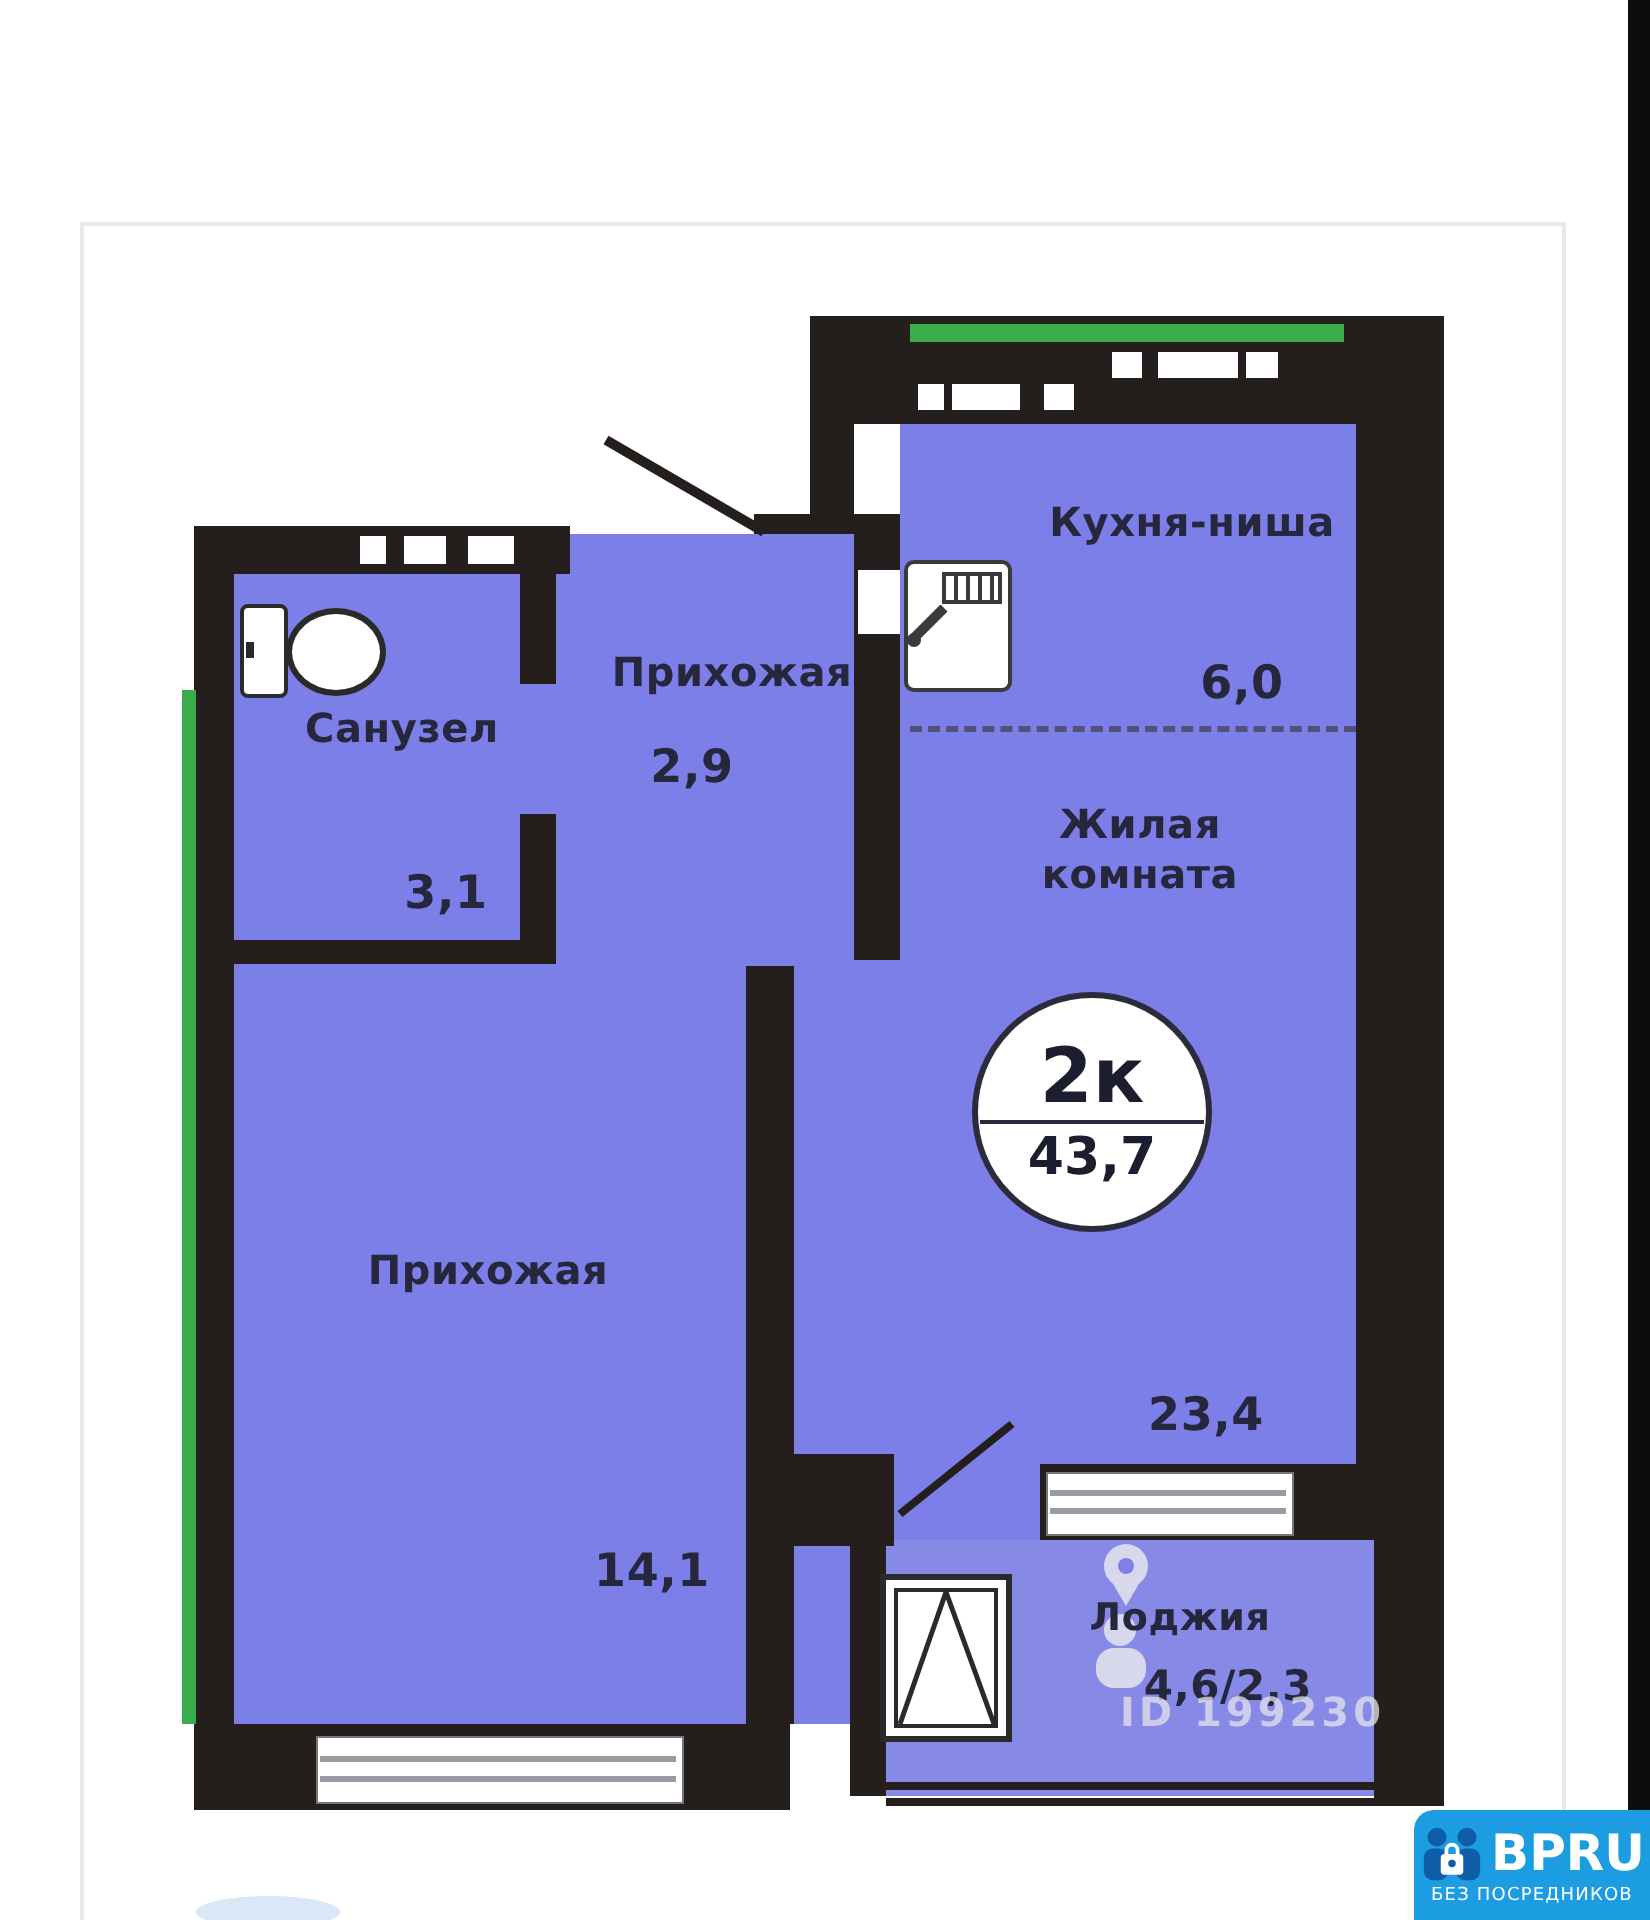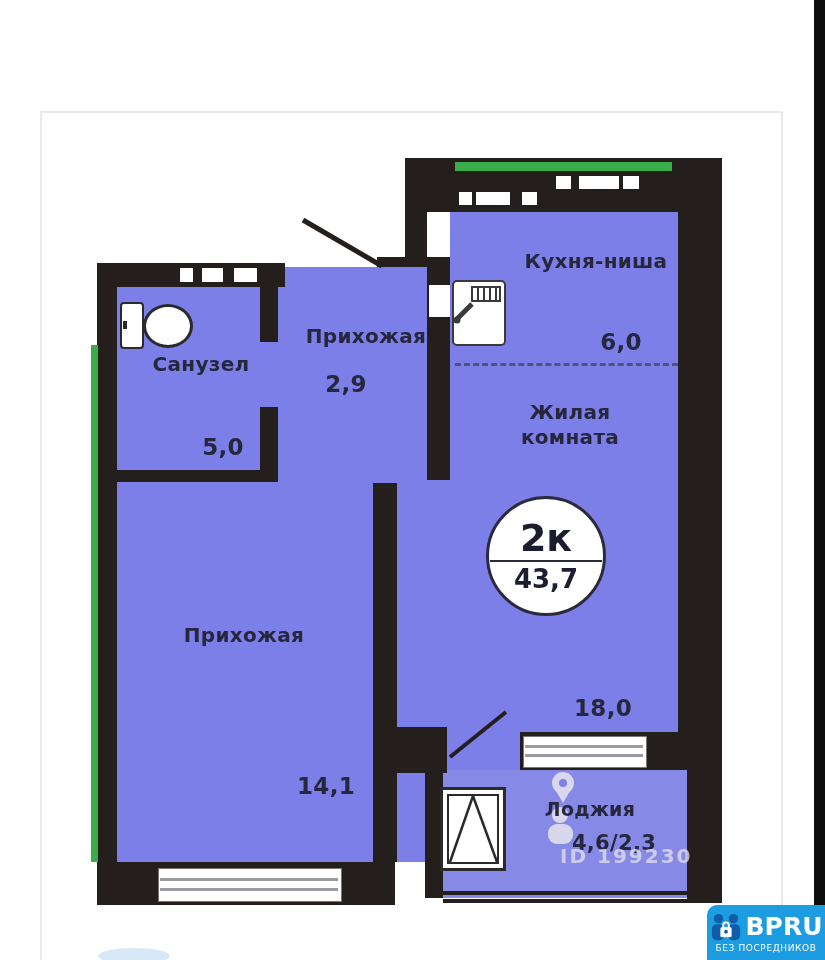--- a/index.html
+++ b/index.html
@@ -132,31 +132,31 @@
 
   <div class="dashline"></div>
 
   <div class="badge">
     <div class="top">2к</div>
     <div class="sep"></div>
     <div class="bot">43,7</div>
   </div>
 
   <div class="lbl room-name" style="left:201px;top:364px;">Санузел</div>
-  <div class="lbl room-area" style="left:223px;top:447px;">5,0</div>
+  <div class="lbl room-area" style="left:223px;top:447px;">3,1</div>
 
   <div class="lbl room-name" style="left:366px;top:336px;">Прихожая</div>
   <div class="lbl room-area" style="left:346px;top:384px;">2,9</div>
 
   <div class="lbl room-name" style="left:596px;top:261px;">Кухня-ниша</div>
   <div class="lbl room-area" style="left:621px;top:342px;">6,0</div>
 
   <div class="lbl room-name" style="left:570px;top:412px;">Жилая</div>
   <div class="lbl room-name" style="left:570px;top:437px;">комната</div>
-  <div class="lbl room-area" style="left:603px;top:708px;">18,0</div>
+  <div class="lbl room-area" style="left:603px;top:708px;">23,4</div>
 
   <div class="lbl room-name" style="left:244px;top:635px;">Прихожая</div>
   <div class="lbl room-area" style="left:326px;top:786px;">14,1</div>
 
   <div class="lbl room-name" style="left:590px;top:809px;font-size:19px;">Лоджия</div>
   <div class="lbl room-area" style="left:614px;top:843px;font-size:21px;">4,6/2,3</div>
 
   <div class="wm-id">ID 199230</div>
 
   <div class="abs" style="left:814px;top:0;width:11px;height:906px;background:#0d0d0d;"></div>

